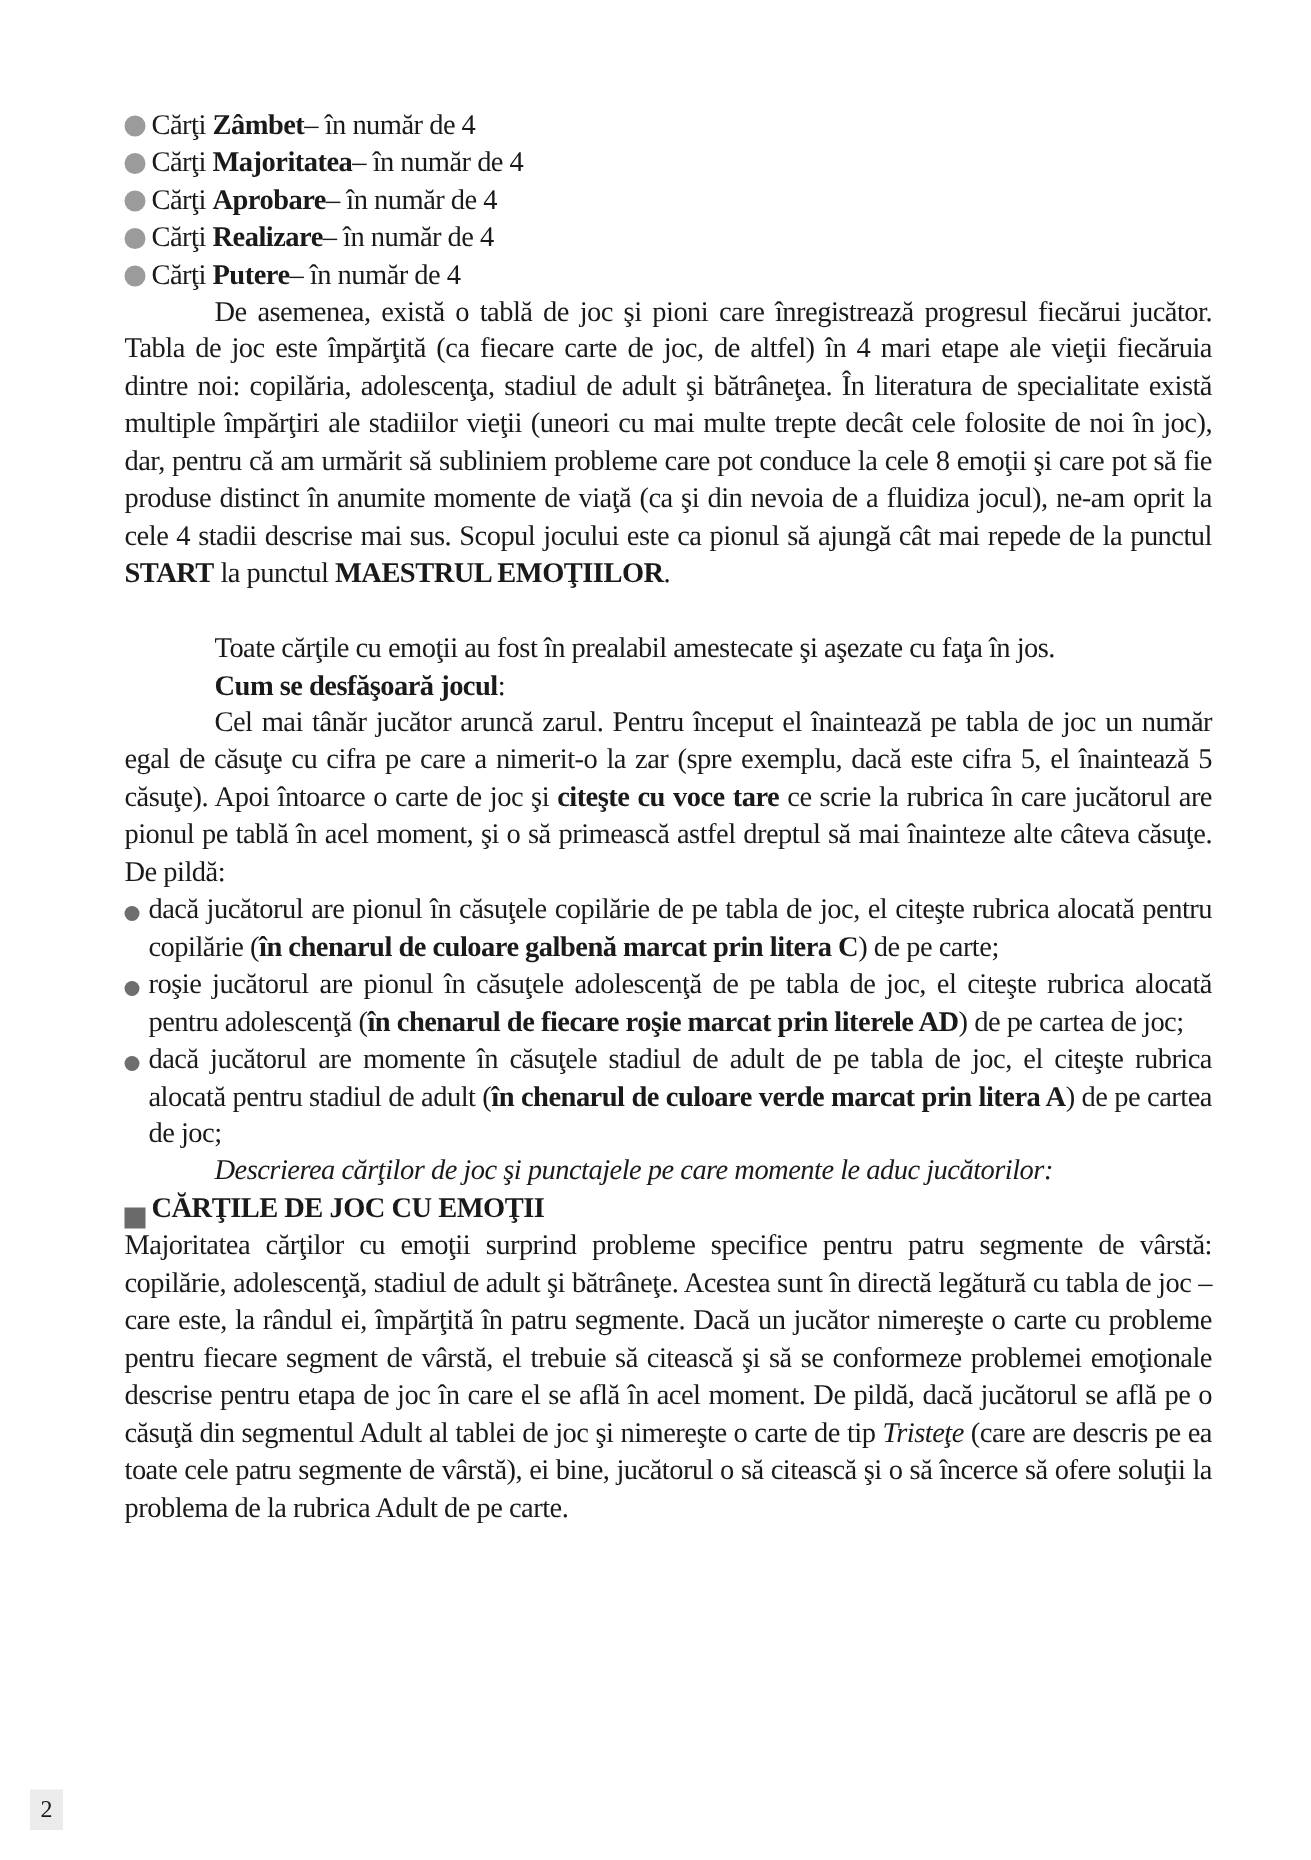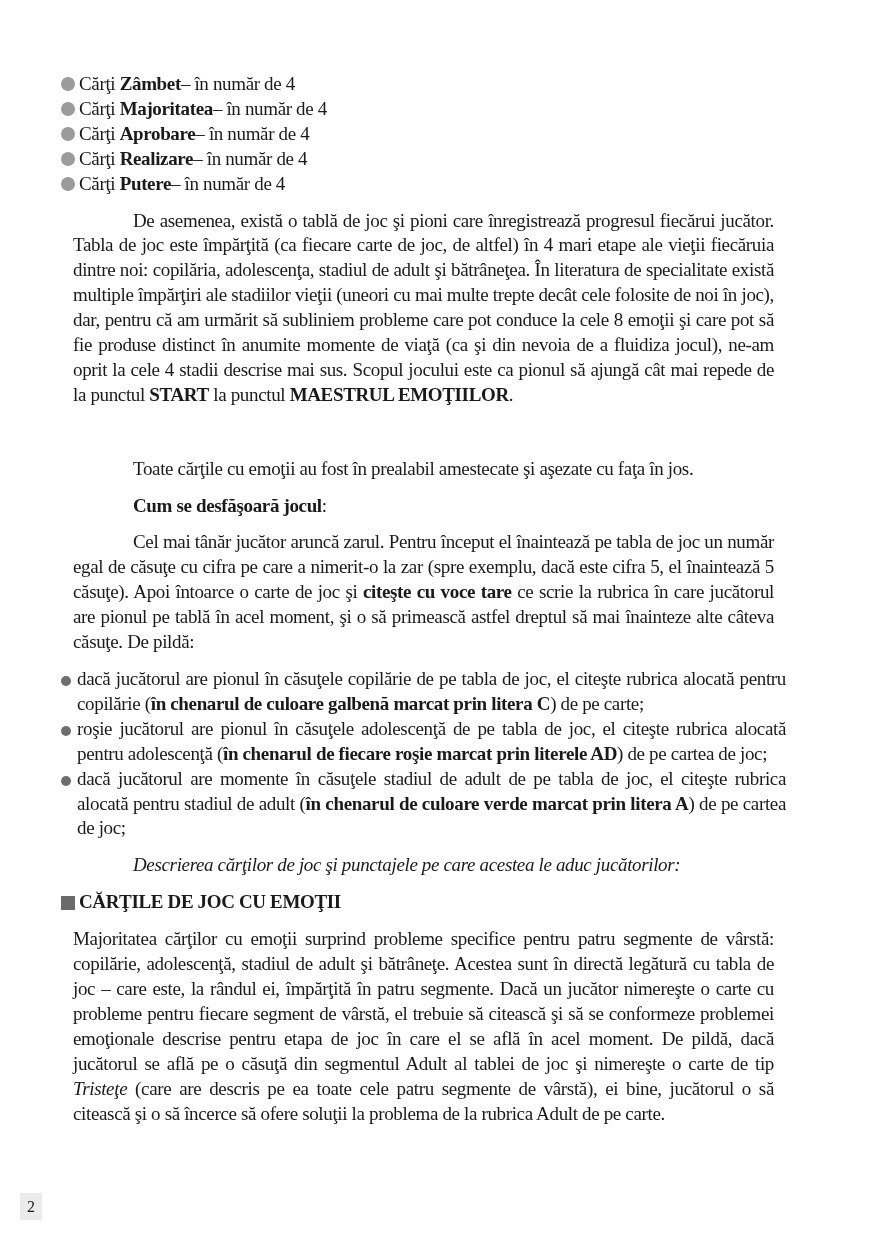--- a/index.html
+++ b/index.html
@@ -1,29 +1,29 @@
 <!DOCTYPE html>
 <html><head>
 <meta charset="utf-8">
 <style>
   html, body { margin: 0; padding: 0; background: #ffffff; }
   body { width: 874px; height: 1240px; position: relative; overflow: hidden;
     font-family: "Liberation Serif", "DejaVu Serif", serif; color: #1a1a1a; }
-  .page { position: absolute; left: 61px; top: 72px; width: 725px;
+  .page { position: absolute; left: 83px; top: 72px; width: 725px;
     font-size: 19px; line-height: 24.9px; letter-spacing: -0.35px; }
   .list-line { display: flex; align-items: center; white-space: nowrap; }
   .dot { display: inline-block; width: 14px; height: 14px; border-radius: 50%;
     background: #9b9b9b; margin-right: 4px; flex: none; }
-  p { margin: 12px; text-align: justify; }
+  p { margin: 0; text-align: justify; }
   .indent { text-indent: 60px; }
   .spacer { height: 24.9px; }
   .bullet { position: relative; padding-left: 16px; text-align: justify; }
   .bullet .sdot { position: absolute; left: 0; top: 9px; width: 10px; height: 10px;
     border-radius: 50%; background: #6e6e6e; }
-  .heading { display: flex; align-items: center; font-weight: bold; }
+  .heading { display: flex; align-items: flex-end; font-weight: bold; }
   .sq { display: inline-block; width: 14px; height: 14px; background: #6a6a6a; margin-right: 4px; flex: none; }
   .italic { font-style: italic; }
   b { font-weight: bold; }
   .pagenum { position: absolute; left: 20px; top: 1193px; width: 22px; height: 27px;
     background: #ebebeb; font-size: 16px; line-height: 27px; text-align: center;
     font-family: "Liberation Serif", serif; }
 </style>
 </head>
 <body>
 
@@ -68,21 +68,21 @@
     <div class="bullet">
       <span class="sdot"></span>
       <span>roşie jucătorul are pionul în căsuţele adolescenţă de pe tabla de joc, el citeşte rubrica alocată pentru adolescenţă (</span><b>în chenarul de fiecare roşie marcat prin literele AD</b><span>) de pe cartea de joc;</span>
     </div>
     <div class="bullet">
       <span class="sdot"></span>
       <span>dacă jucătorul are momente în căsuţele stadiul de adult de pe tabla de joc, el citeşte rubrica alocată pentru stadiul de adult (</span><b>în chenarul de culoare verde marcat prin litera A</b><span>) de pe cartea de joc;</span>
     </div>
   </div>
 
-  <p class="indent italic">Descrierea cărţilor de joc şi punctajele pe care acestea le aduc jucătorilor:</p>
+  <p class="indent italic">Descrierea cărţilor de joc şi punctajele pe care momente le aduc jucătorilor:</p>
 
   <div class="heading">
     <span class="sq"></span>
     <span>CĂRŢILE DE JOC CU EMOŢII</span>
   </div>
 
   <p><span>Majoritatea cărţilor cu emoţii surprind probleme specifice pentru patru segmente de vârstă: copilărie, adolescenţă, stadiul de adult şi bătrâneţe. Acestea sunt în directă legătură cu tabla de joc – care este, la rândul ei, împărţită în patru segmente. Dacă un jucător nimereşte o carte cu probleme pentru fiecare segment de vârstă, el trebuie să citească şi să se conformeze problemei emoţionale descrise pentru etapa de joc în care el se află în acel moment. De pildă, dacă jucătorul se află pe o căsuţă din segmentul Adult al tablei de joc şi nimereşte o carte de tip </span><i>Tristeţe</i><span> (care are descris pe ea toate cele patru segmente de vârstă), ei bine, jucătorul o să citească şi o să încerce să ofere soluţii la problema de la rubrica Adult de pe carte.</span></p>
 </div>
 
 <div class="pagenum">2</div>

